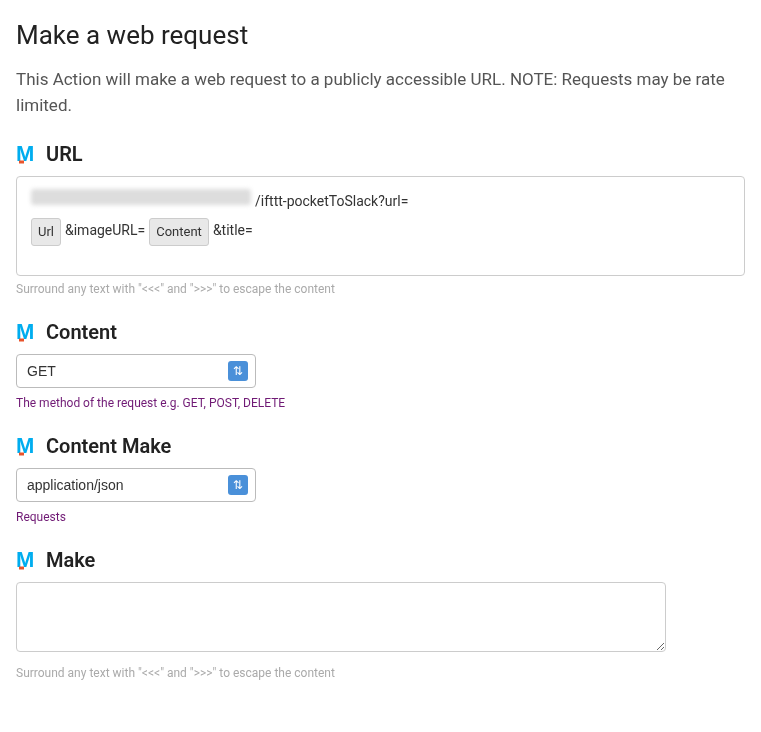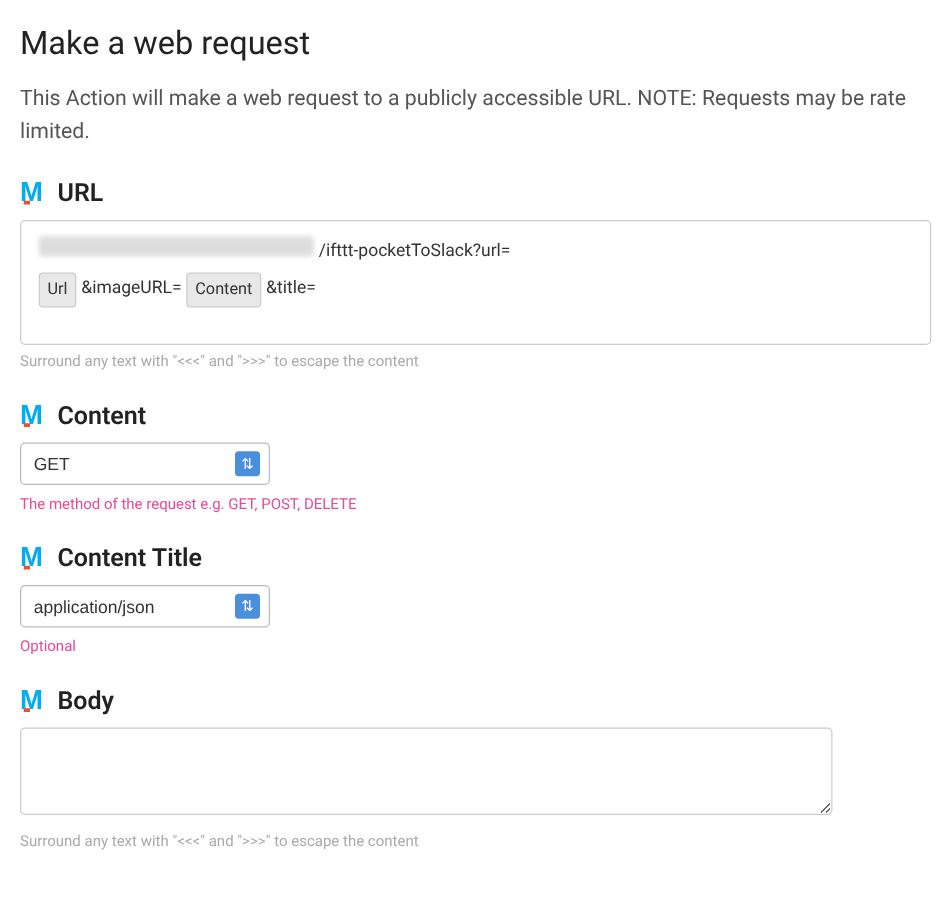--- a/index.html
+++ b/index.html
@@ -95,21 +95,21 @@
 
     .hint-text {
       font-size: 12px;
       color: #aaa;
       margin-top: 4px;
     }
 
     .select-wrapper {
       position: relative;
       display: inline-block;
-      width: 200px;
+      width: 240px;
       margin-bottom: 6px;
     }
 
     .select-wrapper select {
       width: 100%;
       padding: 8px 30px 8px 10px;
       font-size: 14px;
       border: 1px solid #bbb;
       border-radius: 4px;
       appearance: none;
@@ -132,21 +132,21 @@
       border-radius: 3px;
       display: flex;
       align-items: center;
       justify-content: center;
       color: white;
       font-size: 12px;
     }
 
     .field-hint {
       font-size: 12px;
-      color: #ec4899;
+      color: #701a75;
       margin-top: 2px;
     }
 
     .body-textarea {
       width: 100%;
       max-width: 650px;
       height: 70px;
       border: 1px solid #ccc;
       border-radius: 4px;
       padding: 10px 12px;
@@ -209,38 +209,38 @@
   </div>
   <p class="field-hint">The method of the request e.g. GET, POST, DELETE</p>
 </div>
 
 <div class="section">
   <div class="section-header">
     <svg class="ifttt-logo" viewBox="0 0 22 22" xmlns="http://www.w3.org/2000/svg">
       <text x="0" y="18" font-size="22" font-weight="900" font-family="Arial,sans-serif" fill="#00adef">M</text>
       <line x1="3" y1="19" x2="8" y2="19" stroke="#e8532b" stroke-width="3"></line>
     </svg>
-    <span class="section-label">Content Title</span>
+    <span class="section-label">Content Make</span>
   </div>
 
   <div class="select-wrapper">
     <select>
       <option>application/json</option>
       <option>application/x-www-form-urlencoded</option>
       <option>text/plain</option>
     </select>
     <div class="select-arrow">⇅</div>
   </div>
-  <p class="field-hint">Optional</p>
-</div>
-
-<div class="section">
-  <div class="section-header">
-    <svg class="ifttt-logo" viewBox="0 0 22 22" xmlns="http://www.w3.org/2000/svg">
-      <text x="0" y="18" font-size="22" font-weight="900" font-family="Arial,sans-serif" fill="#00adef">M</text>
-      <line x1="3" y1="19" x2="8" y2="19" stroke="#e8532b" stroke-width="3"></line>
-    </svg>
-    <span class="section-label">Body</span>
+  <p class="field-hint">Requests</p>
+</div>
+
+<div class="section">
+  <div class="section-header">
+    <svg class="ifttt-logo" viewBox="0 0 22 22" xmlns="http://www.w3.org/2000/svg">
+      <text x="0" y="18" font-size="22" font-weight="900" font-family="Arial,sans-serif" fill="#00adef">M</text>
+      <line x1="3" y1="19" x2="8" y2="19" stroke="#e8532b" stroke-width="3"></line>
+    </svg>
+    <span class="section-label">Make</span>
   </div>
 
   <textarea class="body-textarea" style=""></textarea>
   <p class="hint-text">Surround any text with "&lt;&lt;&lt;" and "&gt;&gt;&gt;" to escape the content</p>
 </div>
 
 </body></html>

